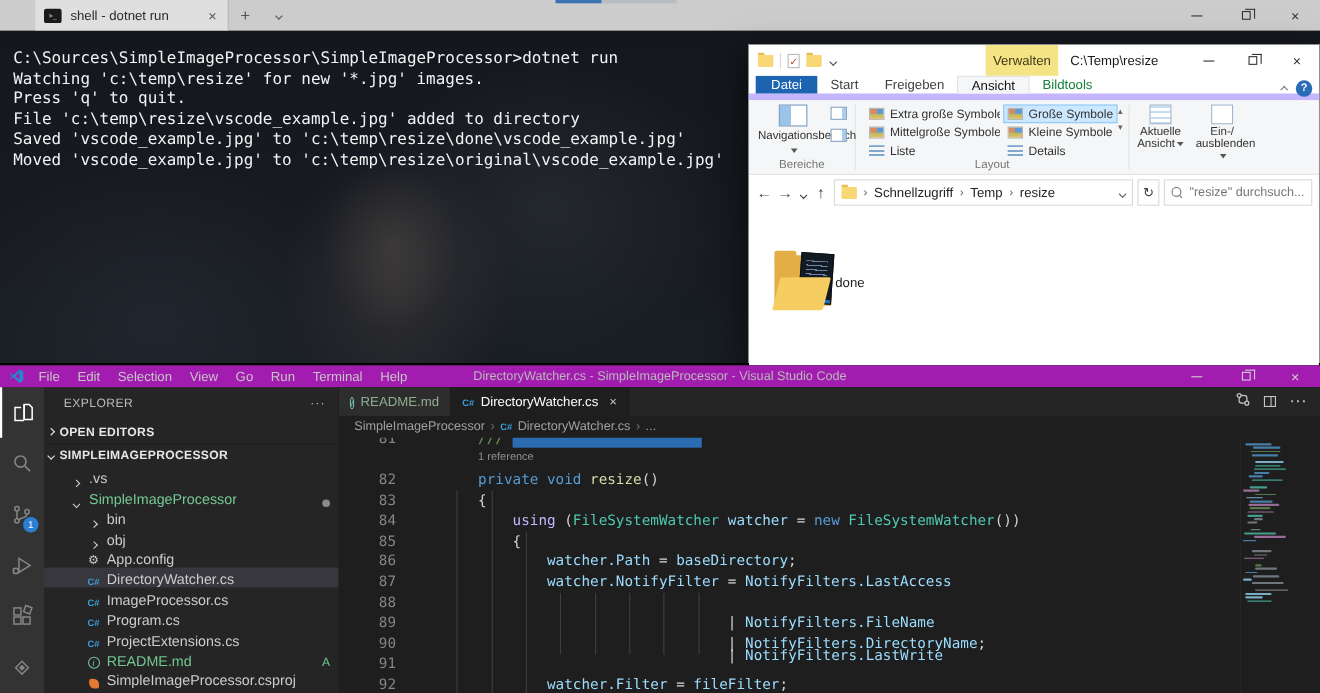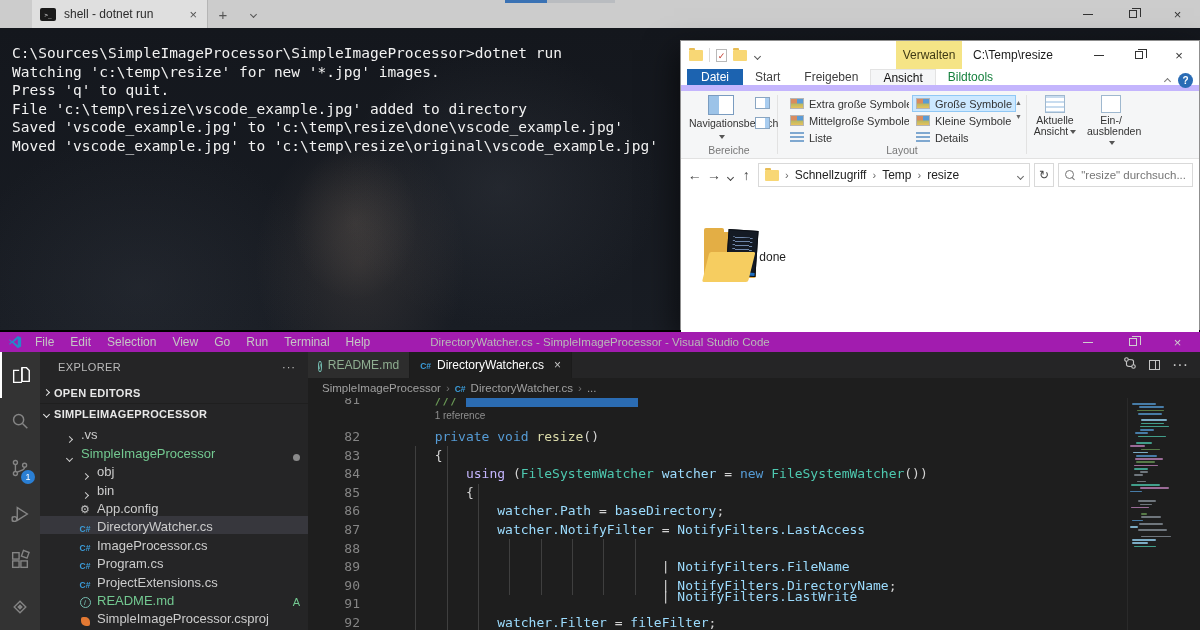--- a/index.html
+++ b/index.html
@@ -422,27 +422,27 @@
             <span class="slot">
               <i class="chev down"></i>
             </span>
             <span class="lbl green">SimpleImageProcessor</span>
             <span class="dot"></span>
           </div>
           <div class="trow" style="padding-left: 38px;">
             <span class="slot">
               <i class="chev right"></i>
             </span>
+            <span class="lbl">bin</span>
+          </div>
+          <div class="trow" style="padding-left: 38px;">
+            <span class="slot">
+              <i class="chev right"></i>
+            </span>
             <span class="lbl">obj</span>
-          </div>
-          <div class="trow" style="padding-left: 38px;">
-            <span class="slot">
-              <i class="chev right"></i>
-            </span>
-            <span class="lbl">bin</span>
           </div>
           <div class="trow" style="padding-left: 38px;">
             <span class="slot">
               <span class="ico-gear">⚙</span>
             </span>
             <span class="lbl">App.config</span>
           </div>
           <div class="trow selected" style="padding-left: 38px;">
             <span class="slot">
               <span class="ico-cs">C#</span>

